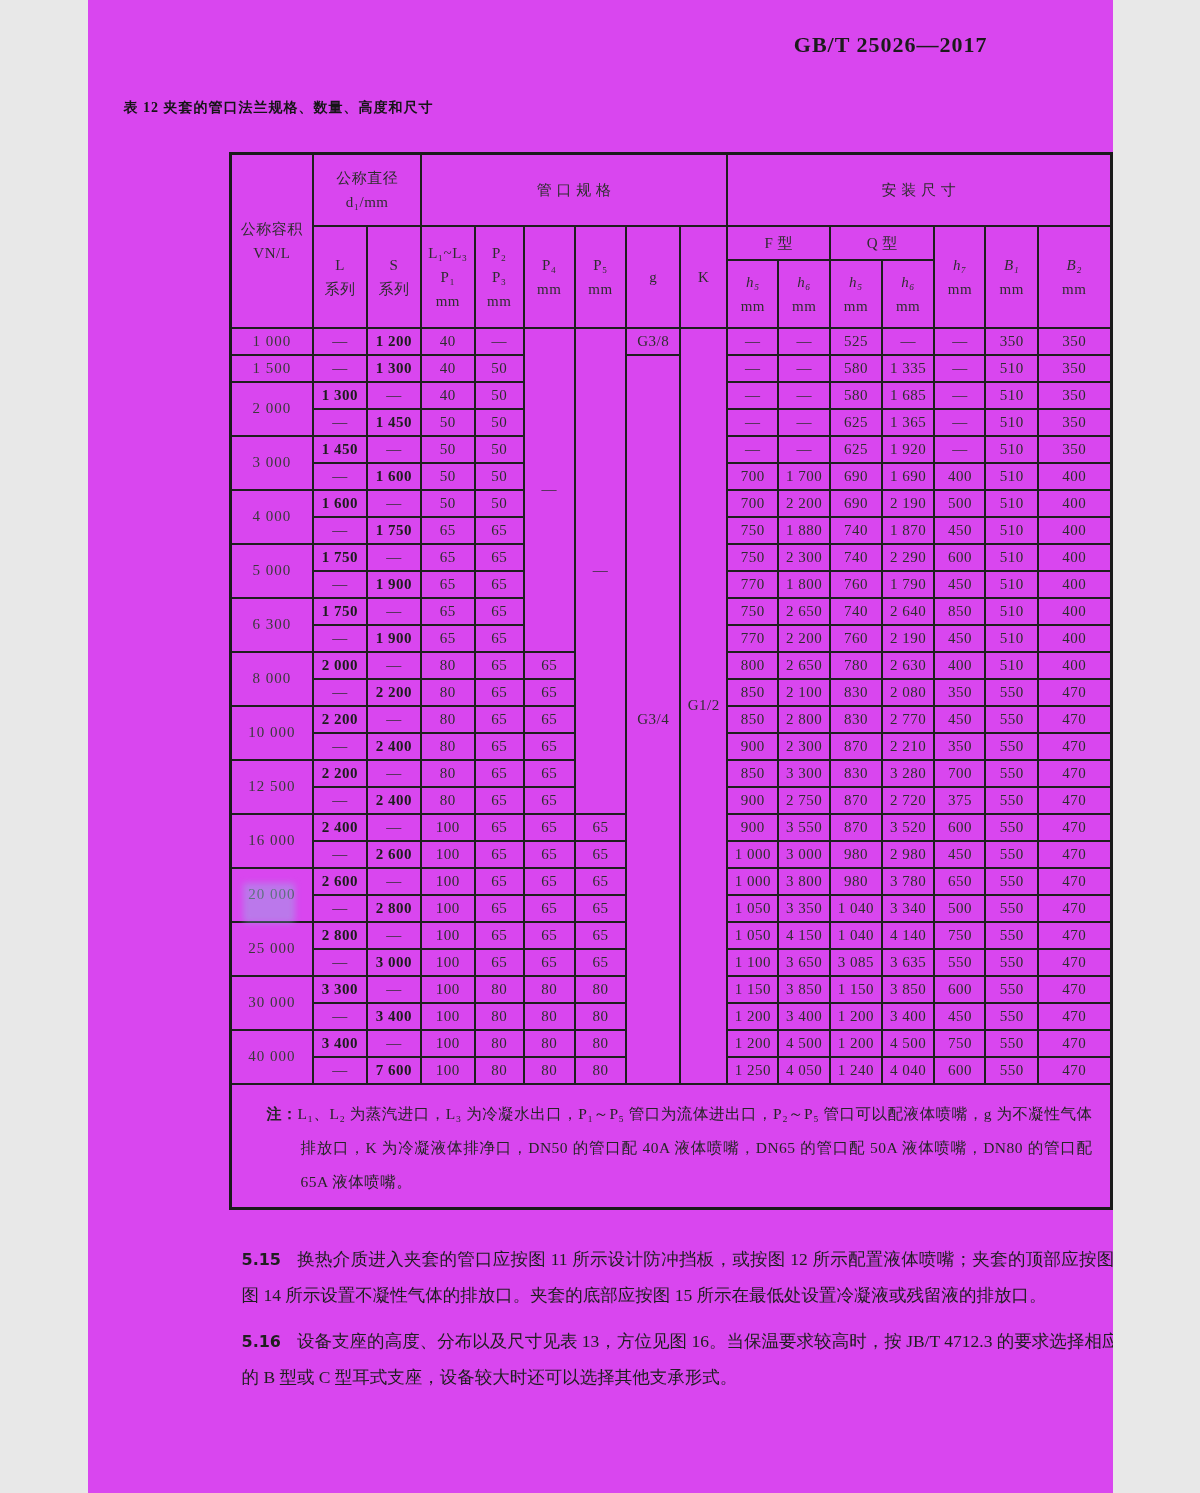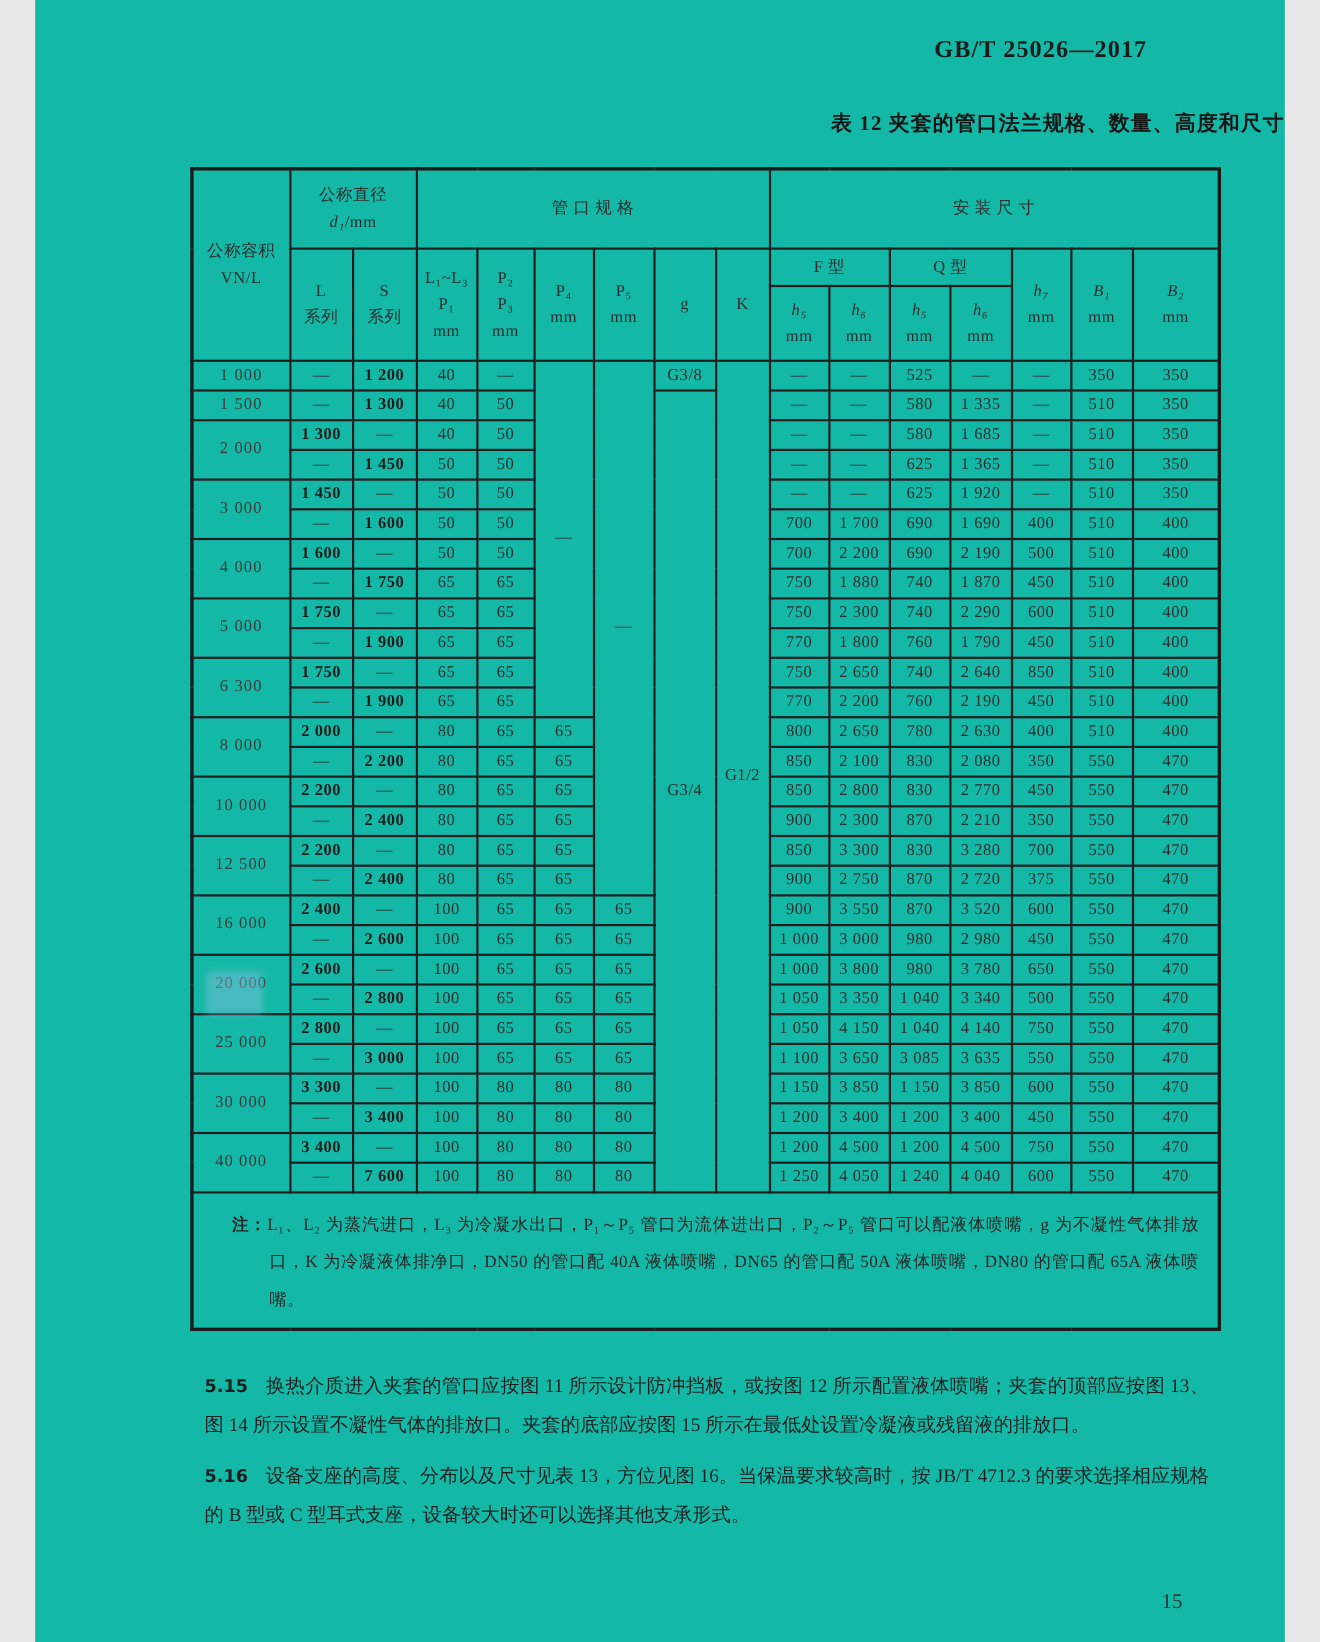--- a/index.html
+++ b/index.html
@@ -1,27 +1,27 @@
 <!DOCTYPE html>
 <html><head>
 <meta charset="utf-8">
 <style>
   html,body { margin:0; padding:0; background:#e8e8e8; }
   .page {
-    position:relative; width:1136px; height:1493px; margin:0 auto;
-    background:#14b8a6; overflow:hidden;
+    position:relative; width:1025px; height:1493px; margin:0 auto;
+    background:#d946ef; overflow:hidden;
     font-family:"Liberation Serif","DejaVu Serif",serif; color:#222;
   }
   .std-code {
     position:absolute; top:32px; right:125px;
     font-size:22px; font-weight:bold; letter-spacing:1px; color:#1b1b1b;
   }
   .table-title {
-    position:absolute; top:99px; left:0; width:100%; text-align:right;
-    font-size:19px; font-weight:bold; color:#151515; letter-spacing:1px;
+    position:absolute; top:99px; left:0; width:100%; text-align:left;
+    font-size:14px; font-weight:bold; color:#151515; letter-spacing:1px;padding-left:36px;
   }
   table.jacket-table {
     position:absolute; left:141px; top:152px;
     border-collapse:collapse; table-layout:fixed;
   }
   .jacket-table th, .jacket-table td {
     border:2px solid #1e1e1e; padding:0 1px;
     text-align:center; vertical-align:middle;
     font-size:15px; font-weight:normal; color:#2e2e2e;
     letter-spacing:0.5px; overflow:hidden;
@@ -29,21 +29,21 @@
   .jacket-table { border:3px solid #1a1a1a; }
   .jacket-table th { white-space:pre-line; line-height:1.6; }
   .jacket-table tr.hdr-1 { height:72px; }
   .jacket-table tr.hdr-2 { height:34px; }
   .jacket-table tr.hdr-3 { height:68px; }
   .jacket-table tbody tr { height:27px; }
   .jacket-table td.vol { letter-spacing:1px; color:#3a3a3a; }
   .jacket-table td.ls { font-weight:600; color:#1d1d1d; }
   .sym { font-style:italic; display:block; line-height:1.7; }
   .unit { display:block; line-height:1.5; }
-  .dia-sym { font-style:italic; }
+  .dia-sym { }
   .note-cell { height:110px; }
   .note-cell .note-body {
     text-align:left; text-align:justify; font-size:15.5px; line-height:2.2;
     margin:12px 16px 8px 34px; padding-left:34px; text-indent:-34px; color:#262626;
   }
   .note-label { font-weight:bold; font-family:"DejaVu Sans","Liberation Sans",sans-serif; font-size:15px; }
   .body-text {
     position:absolute; left:142px; top:1230px; width:937px;
     font-size:17.5px; line-height:34.5px; text-align:justify; color:#1f1f1f;
   }

